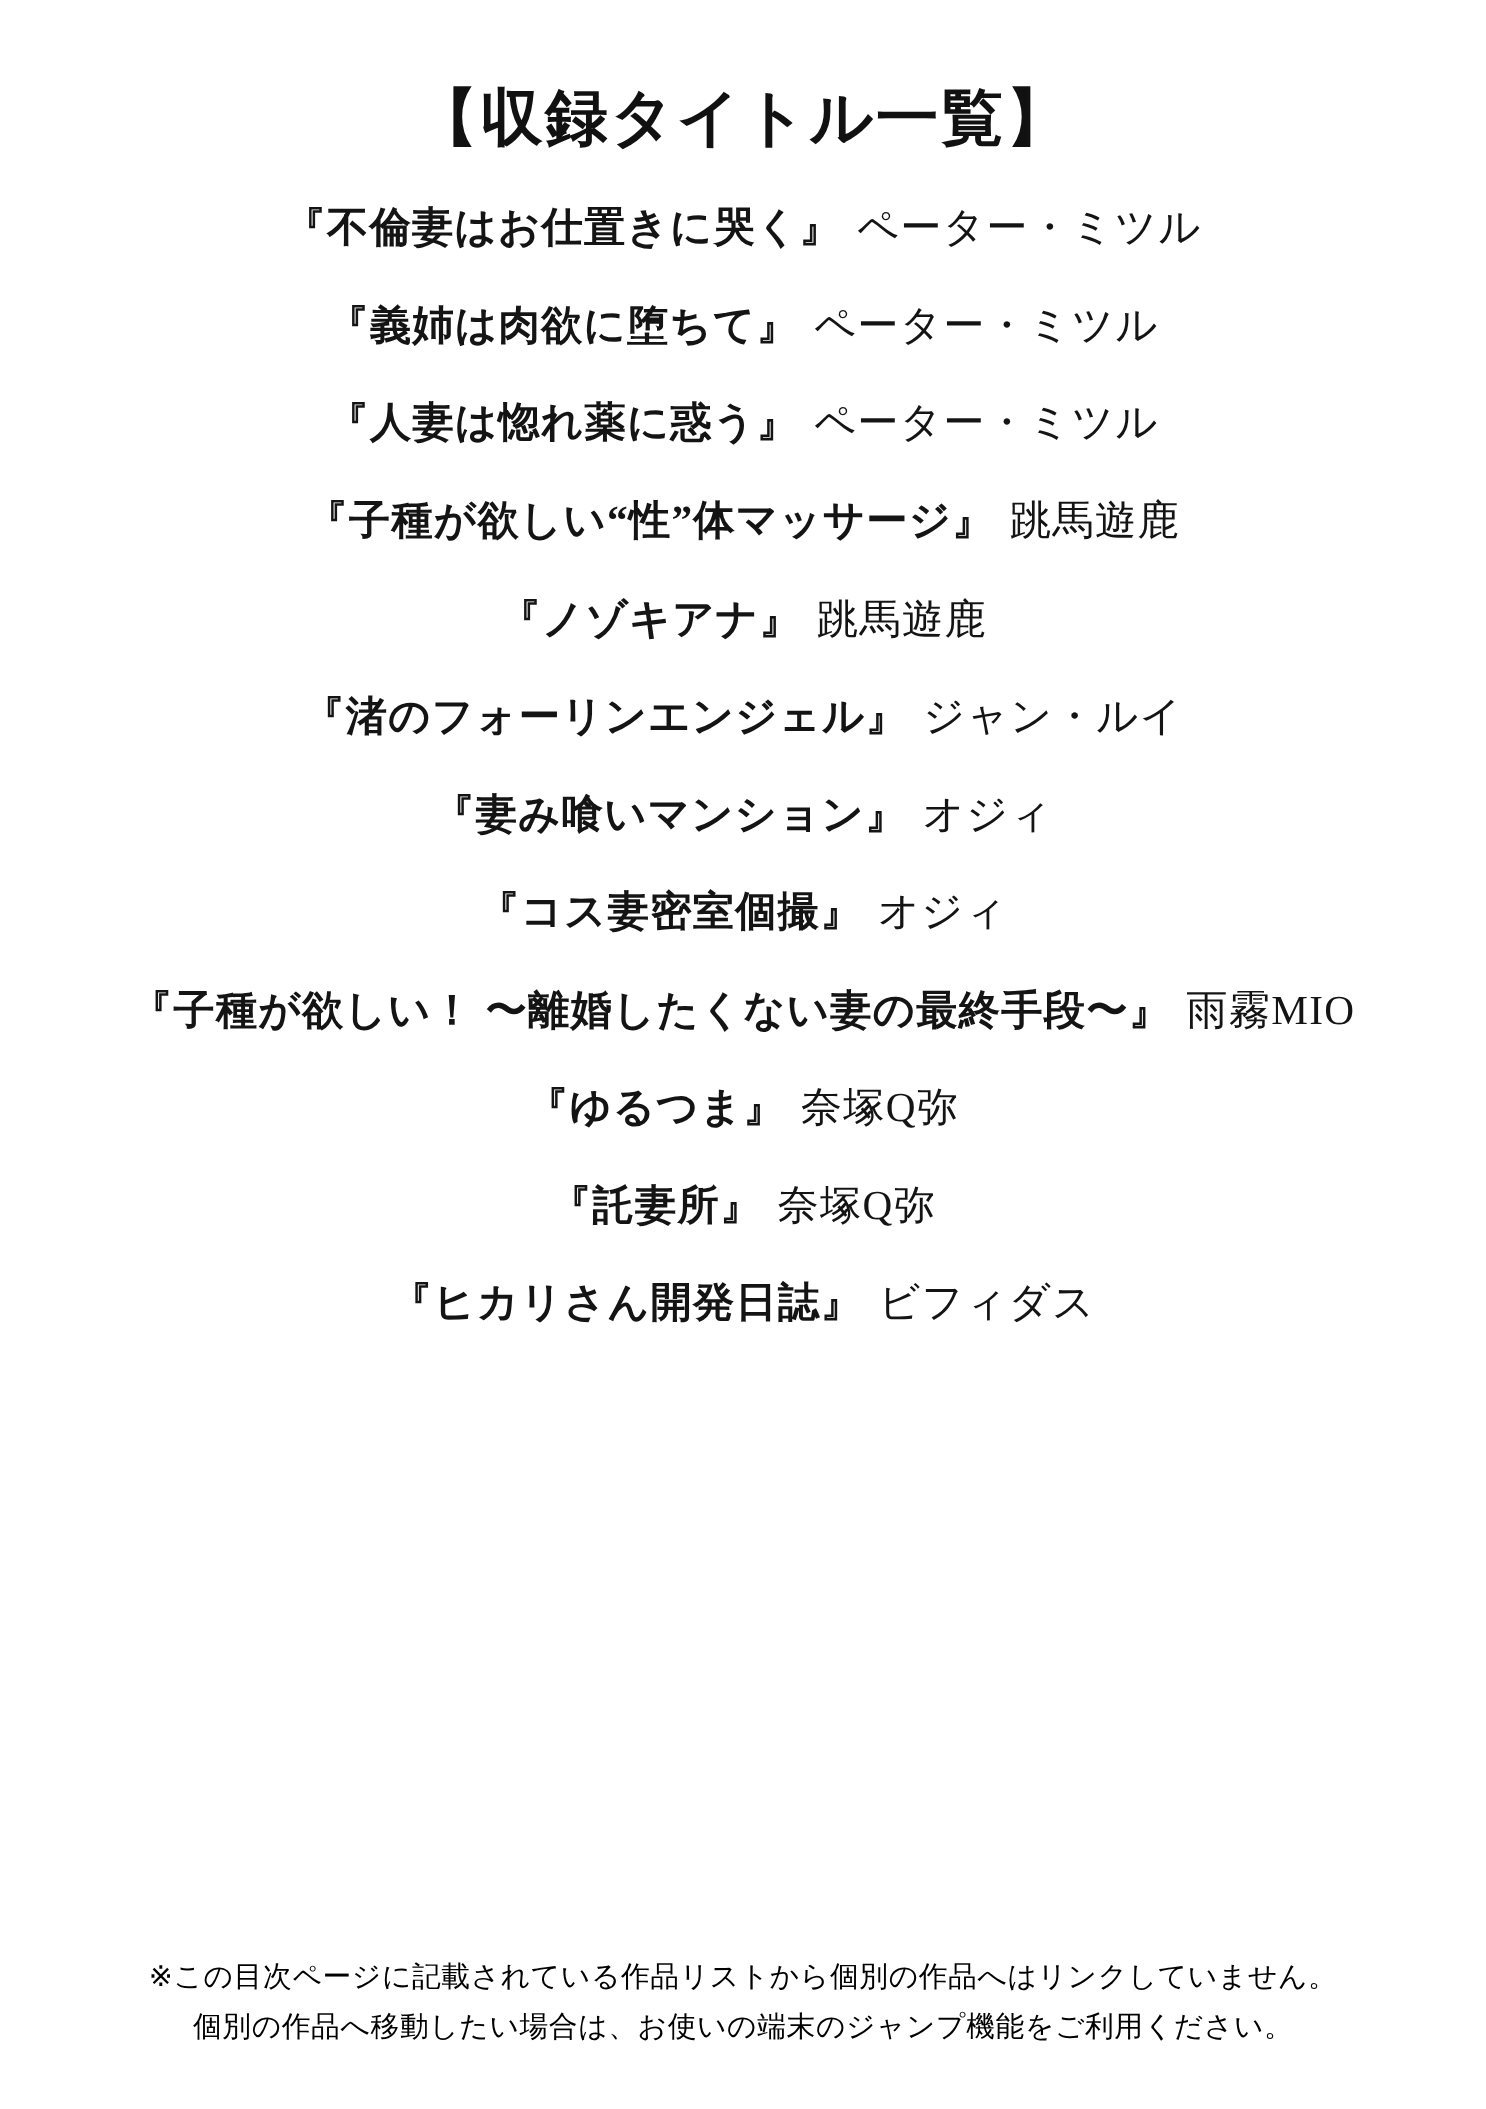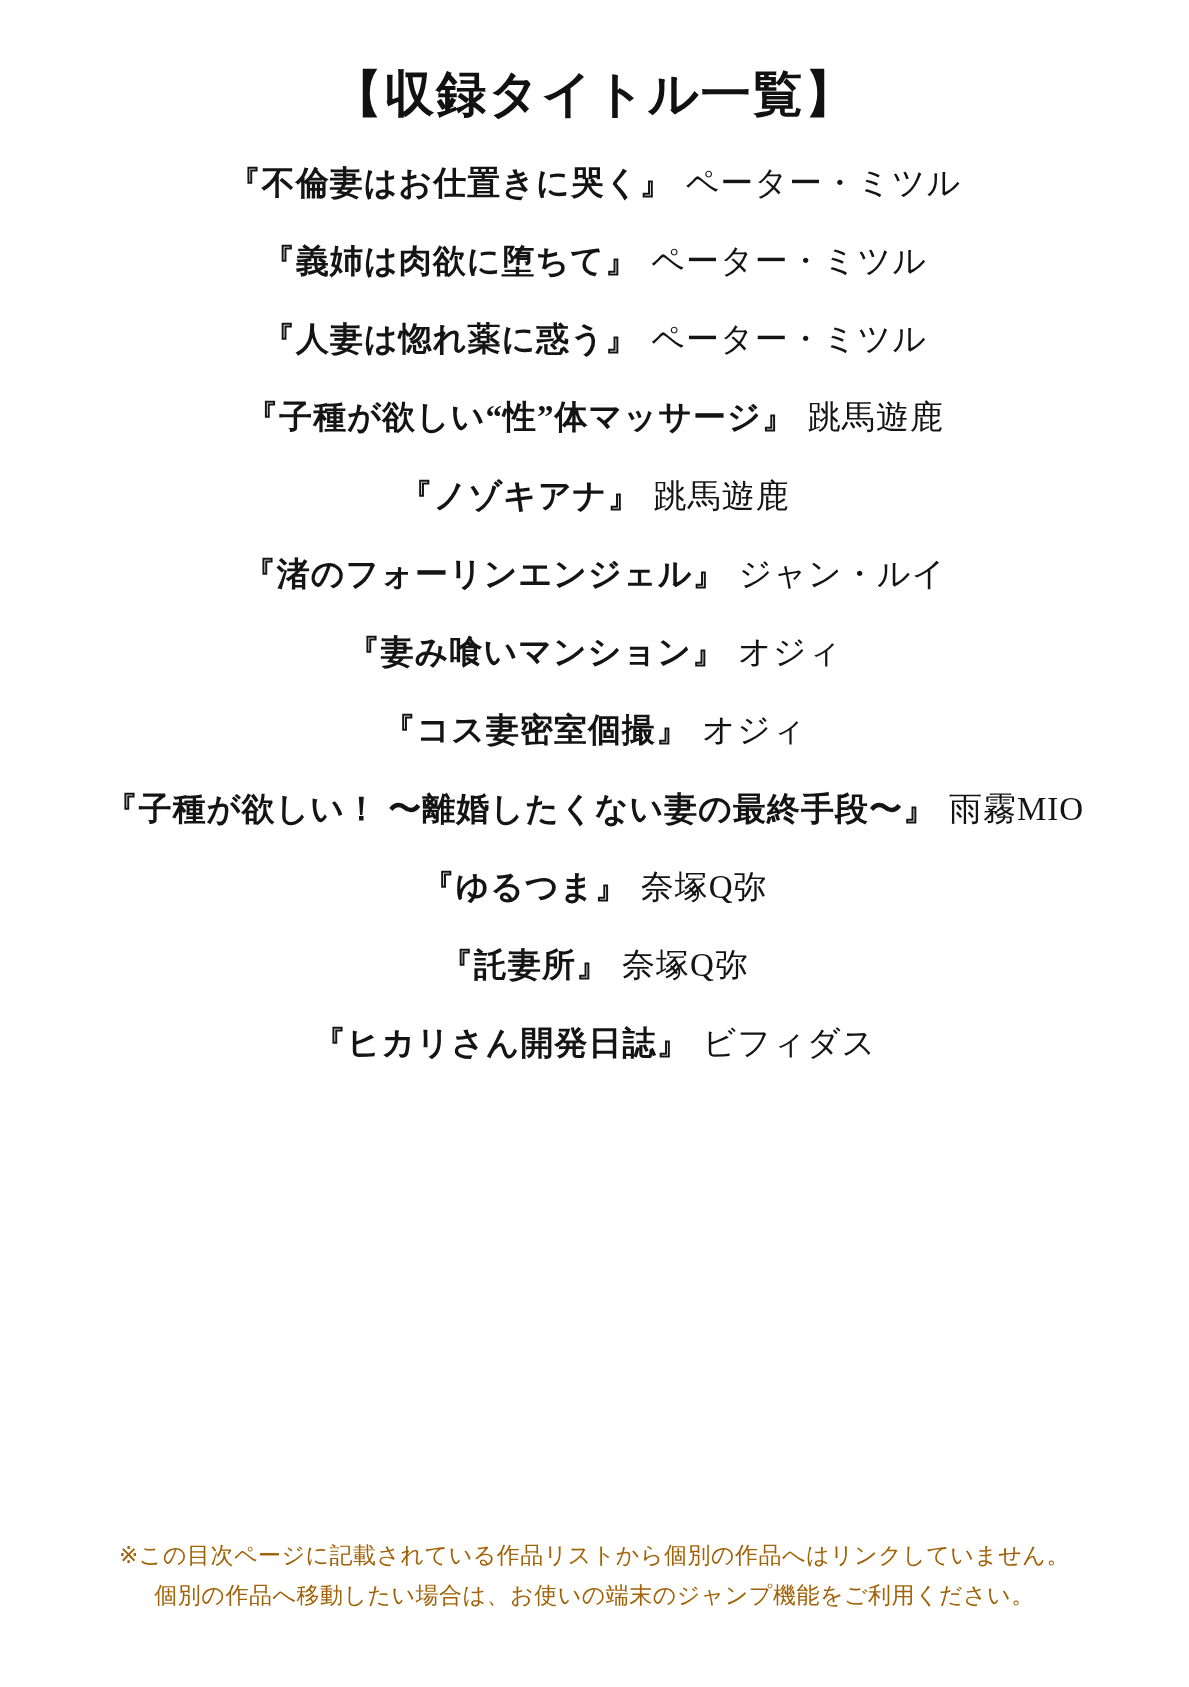--- a/index.html
+++ b/index.html
@@ -52,26 +52,26 @@
     font-weight: 700;
   }
   .toc-entry .author {
     font-weight: 400;
     margin-left: 12px;
   }
   .footnote {
     position: absolute;
     left: 0;
     right: 0;
-    bottom: 72px;
+    bottom: 46px;
     text-align: center;
     font-family: "Liberation Sans", "DejaVu Sans", sans-serif;
     font-size: 23px;
     line-height: 1.75;
-    color: #a16207;
+    color: #000000;
     letter-spacing: 0.5px;
   }
   .footnote div {
     white-space: nowrap;
   }
 </style>
 </head>
 <body>
 
 <div class="page">

